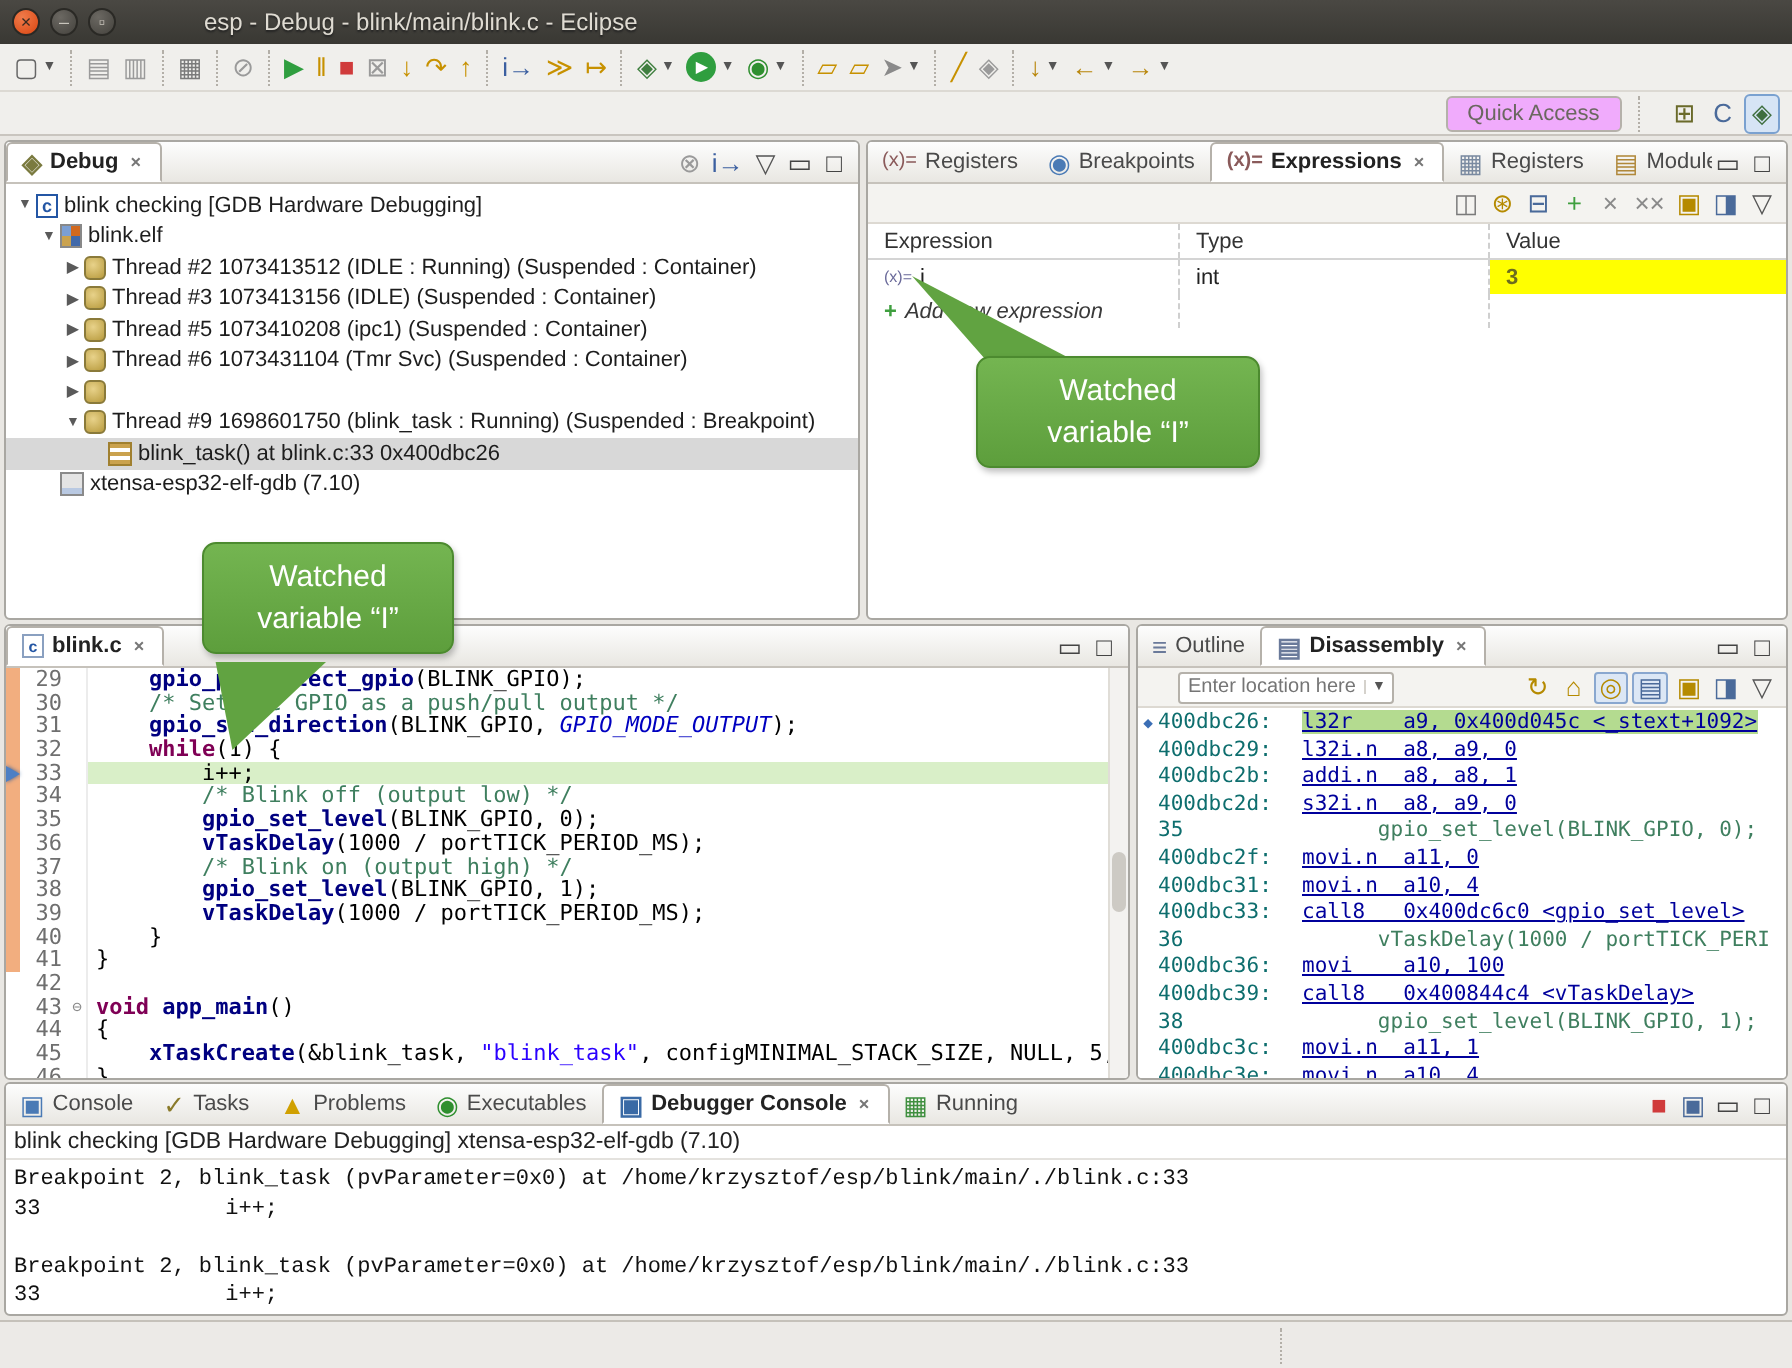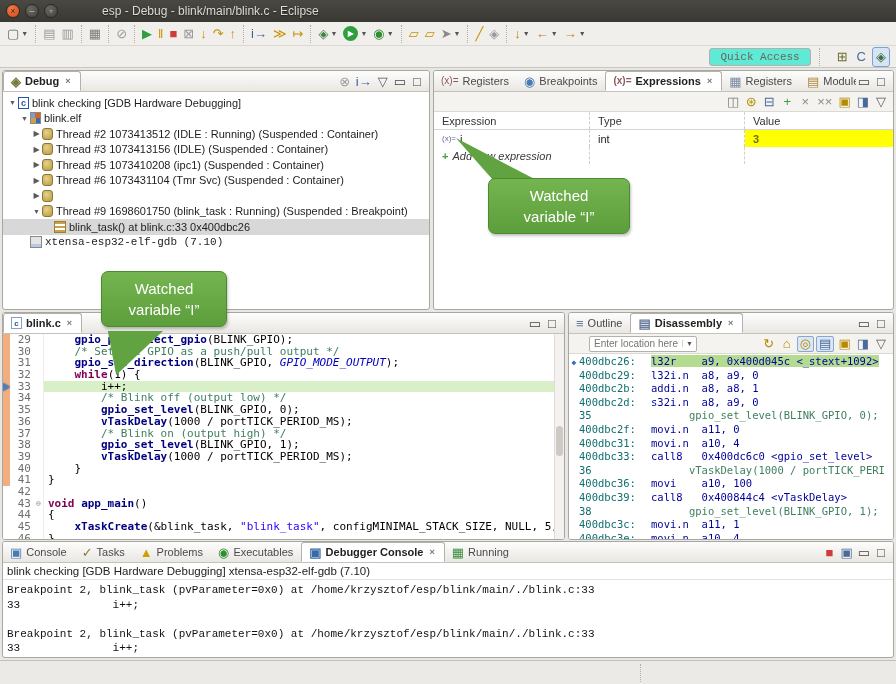--- a/index.html
+++ b/index.html
@@ -21,22 +21,22 @@
     border-bottom:1px solid #dcd9d3; display:flex; align-items:center; padding-left:4px; }
   .toolbar2 { position:absolute; left:0; top:46px; width:896px; height:22px; background:#f0efec;
     border-bottom:1px solid #c9c5bf; display:flex; align-items:center; justify-content:flex-end; padding-right:6px; }
   .tb-btn { display:flex; align-items:center; height:20px; padding:0 3px; border-radius:3px; cursor:default; }
   .tb-glyph { font-size:13px; line-height:1; }
   .tb-glyph.small { font-size:10px; }
   .tb-dd { font-size:7px; color:#555; margin-left:2px; }
   .tb-sep { width:1px; height:18px; border-left:1px dotted #b3afa8; margin:0 4px; }
   .circle { width:15px; height:15px; border-radius:50%; display:flex; align-items:center; justify-content:center;
     color:#fff; font-size:8px; line-height:1; }
-  .quick-access { background:#5eead4; border:1px solid #b5b1aa; border-radius:3px; color:#6a675f;
-    font-size:11px; padding:2px 10px; font-family:Liberation Mono, monospace; }
+  .quick-access { background:#f0abfc; border:1px solid #b5b1aa; border-radius:3px; color:#6a675f;
+    font-size:11px; padding:2px 10px; font-family:Liberation Sans, sans-serif; }
   .persp { display:flex; align-items:center; gap:3px; margin-left:6px; }
   .persp .tb-btn.sel { background:#d6e4f5; border:1px solid #7aa1d0; }
 
   
   .panel { position:absolute; background:#fff; border:1px solid #a9a7a2; border-radius:3px; overflow:hidden; }
   .tabbar { height:21px; background:linear-gradient(#fdfdfd,#e9e7e2); border-bottom:1px solid #c6c2bb;
     display:flex; align-items:stretch; }
   .tabs { display:flex; flex:1; overflow:hidden; }
   .tab { display:flex; align-items:center; gap:4px; padding:0 7px; color:#4a4a4a; white-space:nowrap;
     border-right:1px solid transparent; }
@@ -100,21 +100,21 @@
   .pl { color:#000; }
   .ed-scroll { position:absolute; right:0; top:21px; bottom:0; width:10px; background:#f3f2f0; border-left:1px solid #e0ddd7; }
   .ed-thumb { position:absolute; left:1px; right:1px; top:45%; height:30px; background:#cdcac4; border-radius:4px; }
 
   
   .dis-body { position:absolute; left:0; top:42px; right:0; bottom:0; background:#fff; overflow:hidden;
     font-family:"DejaVu Sans Mono", monospace; font-size:10.5px; line-height:13.6px; white-space:pre; }
   .dl { height:13.6px; position:relative; }
   .d-mark { color:#3b6eb5; font-size:8px; display:inline-block; width:10px; text-align:center; }
   .d-addr { color:#0e6e6e; display:inline-block; width:72px; }
-  .d-instr { color:#00009c; }
+  .d-instr { color:#00009c;text-decoration:underline; }
   .d-src { color:#3f7f5f; }
   .d-cur { background:#b4db90; }
   .loc-combo { display:flex; align-items:center; border:1px solid #b5b1aa; background:#fff; border-radius:2px;
     height:16px; margin-right:6px; }
   .loc-combo input { border:none; outline:none; width:92px; font-size:10px; padding-left:4px;
     font-family:"Liberation Sans",sans-serif; color:#333; }
   .loc-dd { width:14px; text-align:center; font-size:7px; color:#555; border-left:1px solid #d5d2cc; }
 
   
   .con-head { height:17px; display:flex; align-items:center; padding-left:4px; color:#222; font-size:11.5px;
@@ -326,21 +326,21 @@
         <div class="trow" style="padding-left: 28px;">
           <span class="arr" style="font-size: 7px;">▼</span>
           <span class="ticon ic-thread"></span>
           <span>Thread #9 1698601750 (blink_task : Running) (Suspended : Breakpoint)</span>
         </div>
         <div class="trow sel" style="padding-left: 40px;">
           <span class="arr"></span>
           <span class="ticon ic-frame"></span>
           <span>blink_task() at blink.c:33 0x400dbc26</span>
         </div>
-        <div class="trow" style="padding-left: 16px; font-family: Liberation Mono, monospace;">
+        <div class="trow" style="padding-left: 16px;">
           <span class="arr"></span>
           <span class="ticon ic-gdb"></span>
           <span>xtensa-esp32-elf-gdb (7.10)</span>
         </div>
       </div>
   </div>
 
   <div class="panel" id="expr-panel" style="left:433px; top:70px; width:461px; height:240px;">
     <div class="tabbar">
       <div class="tabs" id="expr-tabs">

